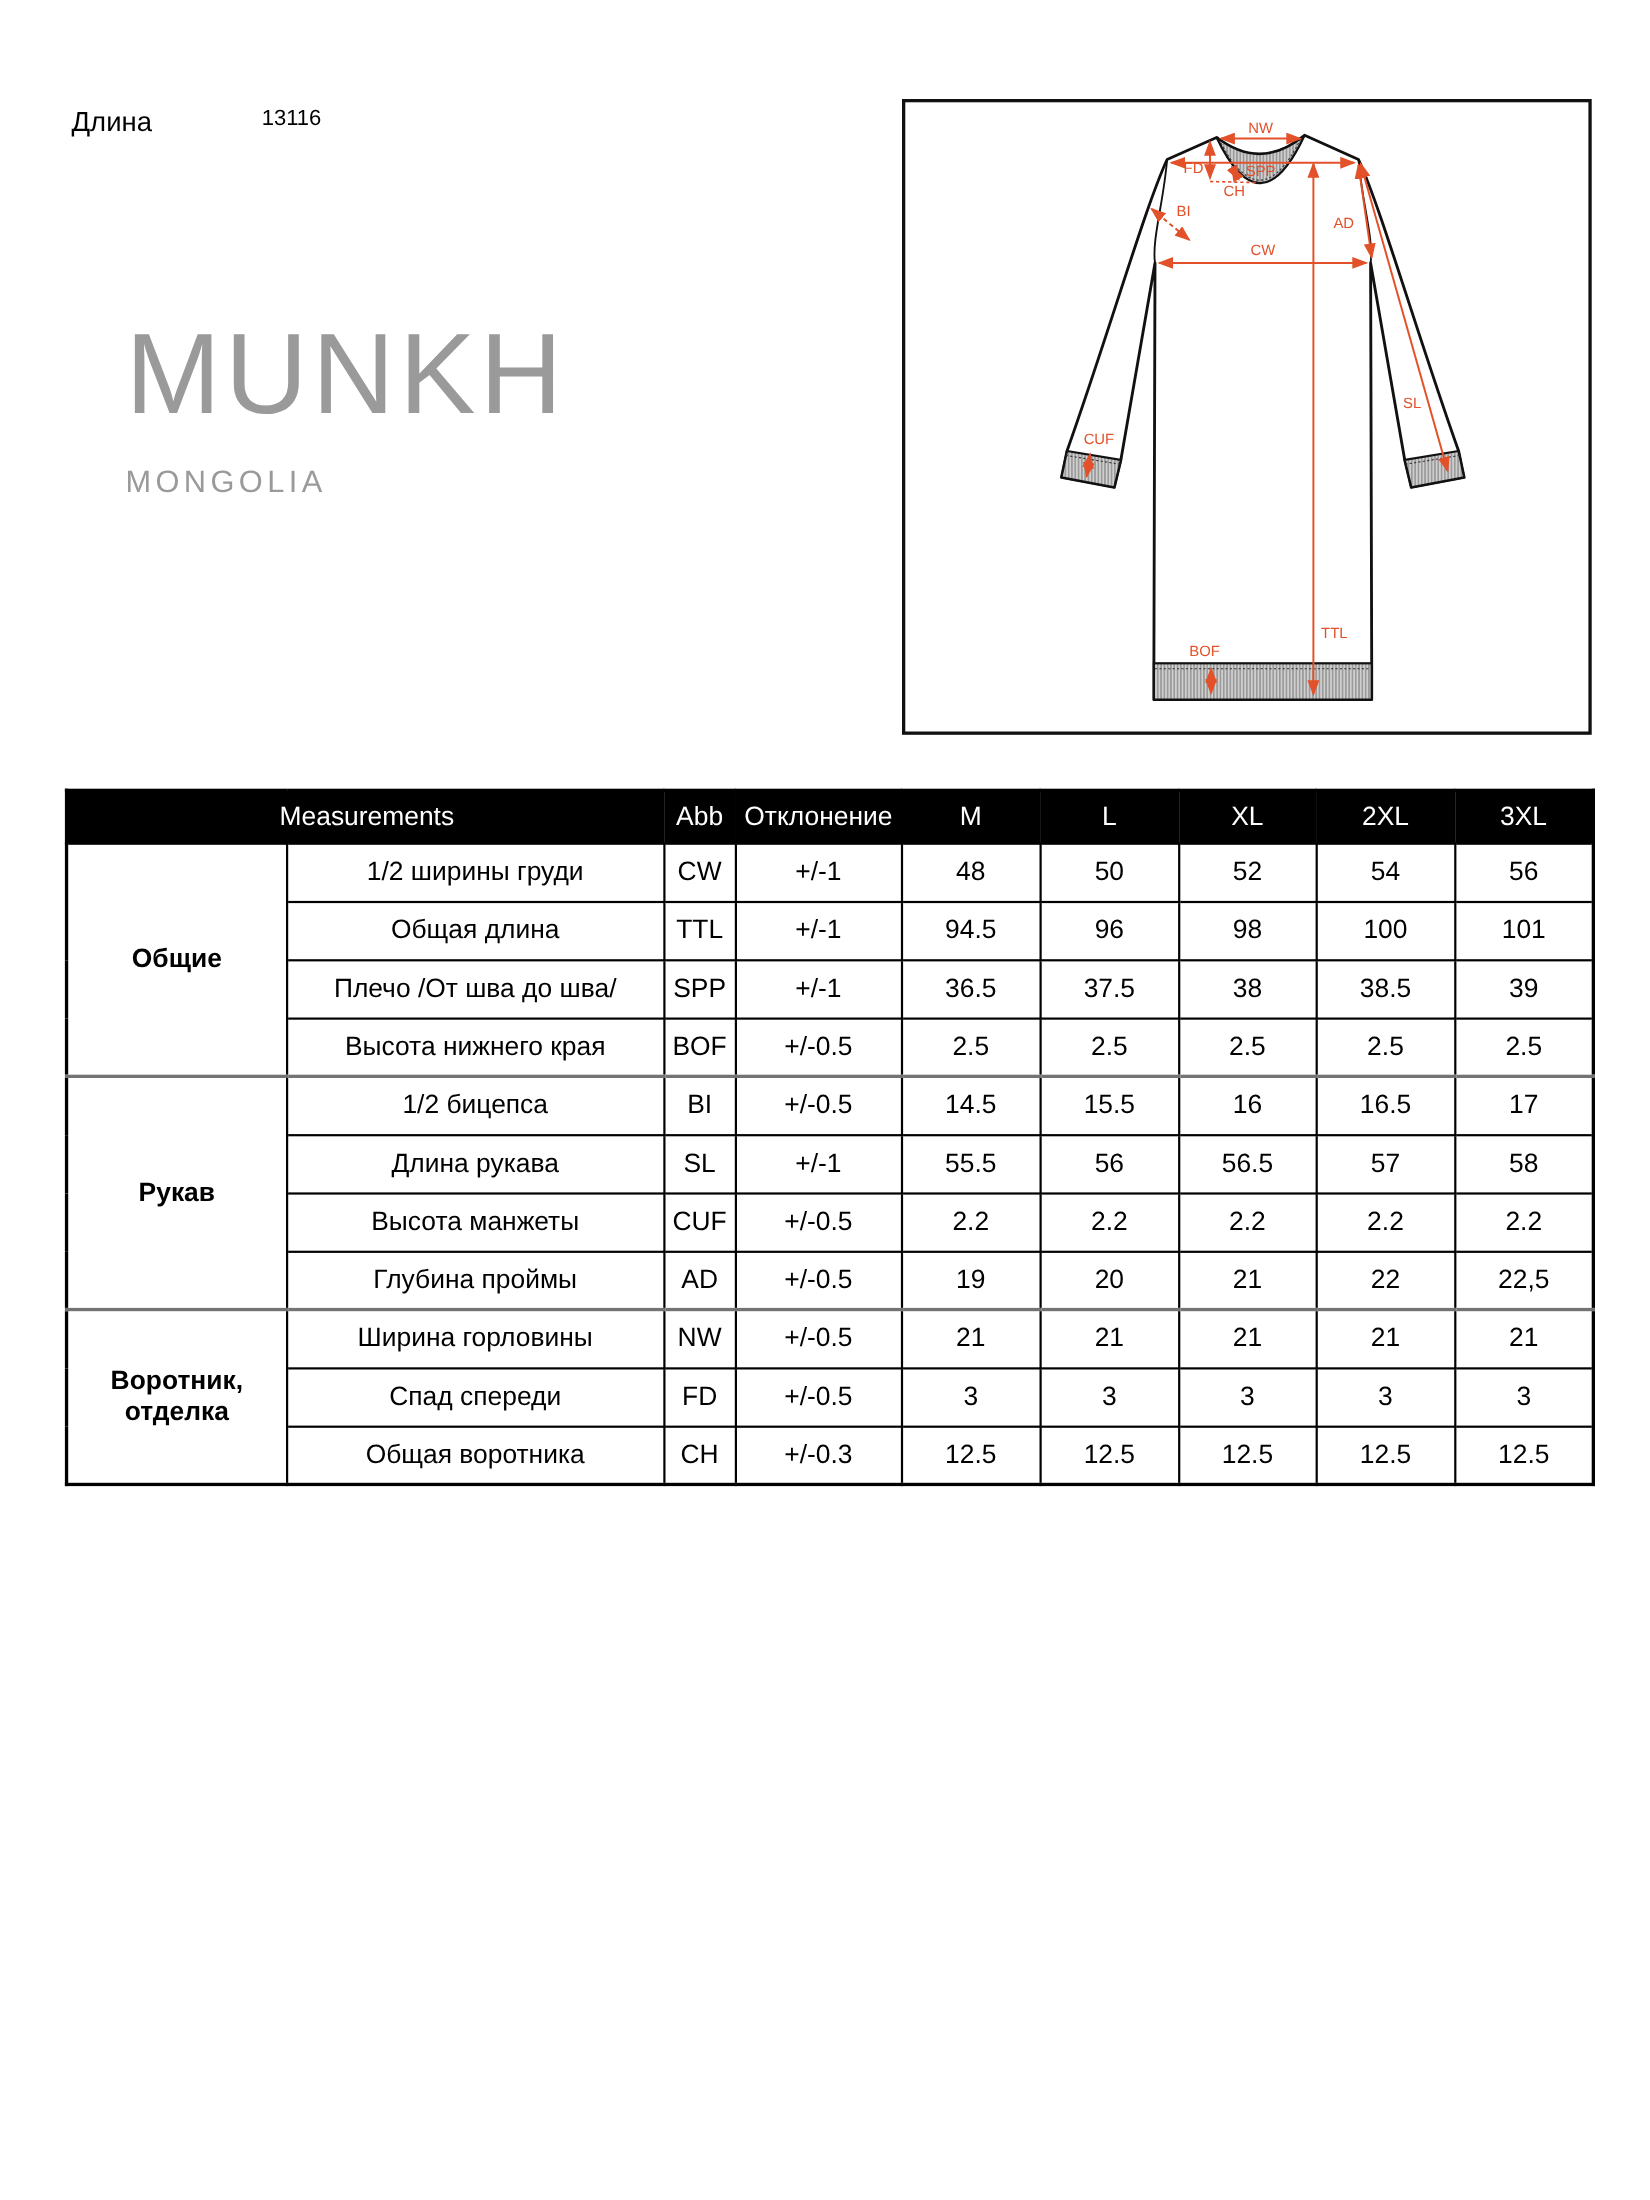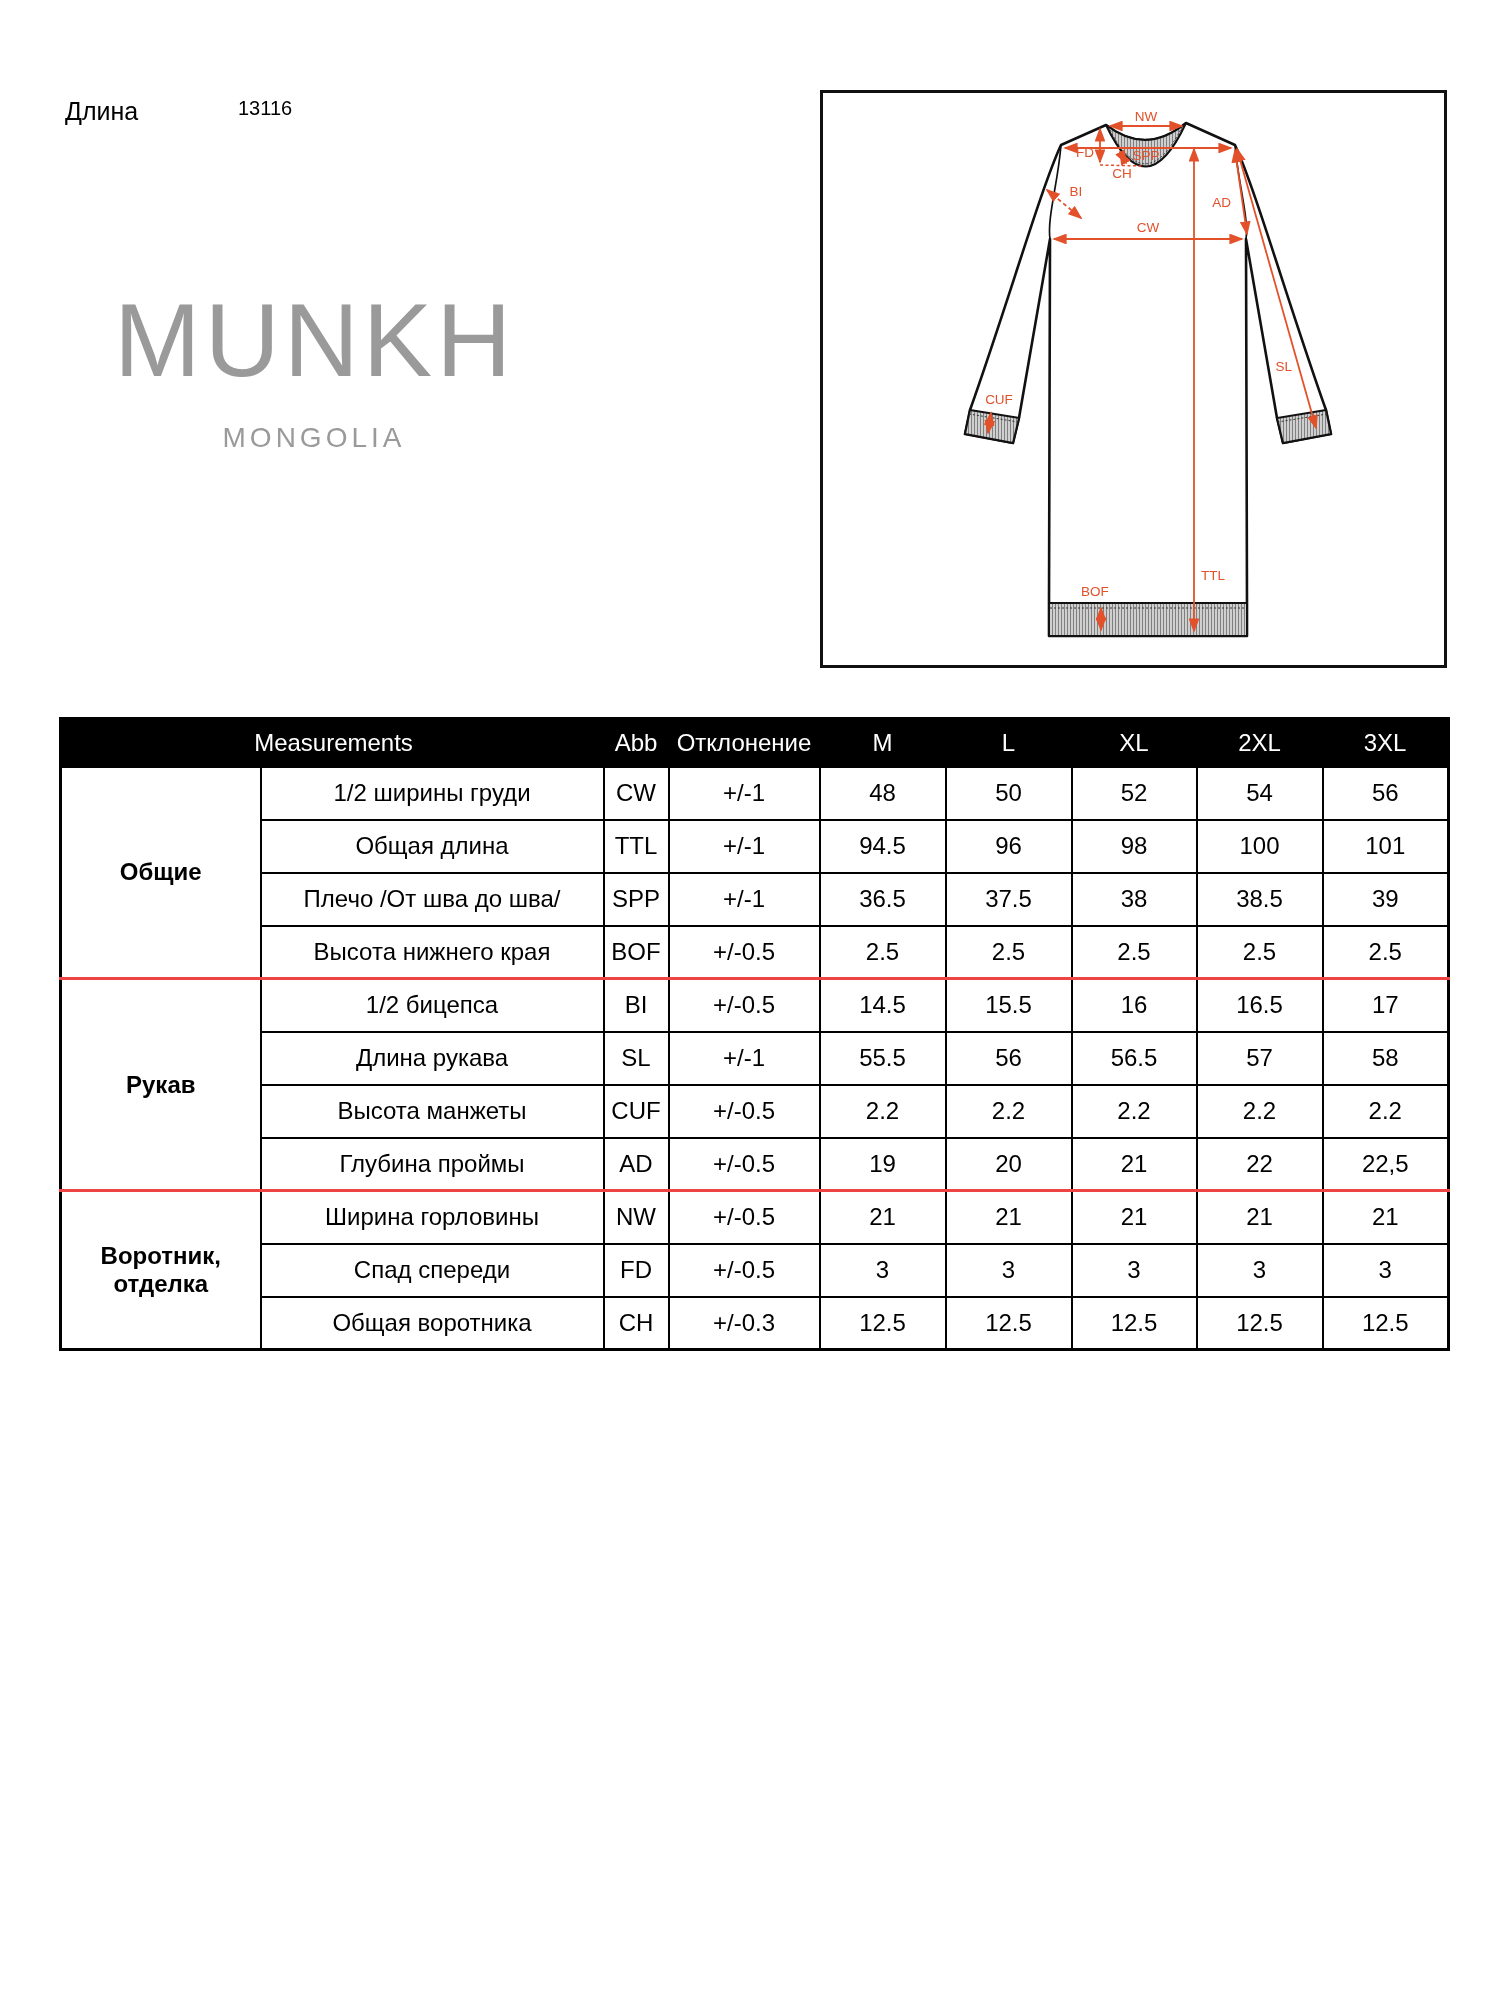--- a/index.html
+++ b/index.html
@@ -4,21 +4,21 @@
 <style>
   * { margin:0; padding:0; box-sizing:border-box; }
   html,body { background:#fff; }
   body {
     width:1500px; height:2000px; position:relative;
     font-family:"Liberation Sans", sans-serif; color:#000;
   }
   .model-line { position:absolute; top:97px; left:65px; font-size:25px; }
   .model-number { position:absolute; top:97px; left:238px; font-size:20px; }
 
-  .logo { position:absolute; left:114px; top:288px; width:400px; text-align:center; color:#9a9a9a; }
+  .logo { position:absolute; left:114px; top:288px; width:400px; text-align:left; color:#9a9a9a; }
   .logo-brand { font-size:104px; letter-spacing:4px; line-height:1; font-weight:400; }
   .logo-sub { margin-top:30px; font-size:28px; letter-spacing:4px; }
 
   .diagram-box {
     position:absolute; left:820px; top:90px; width:627px; height:578px;
     border:3px solid #111; background:#fff;
   }
   .diagram-box svg { display:block; }
   .ann-text { font-size:13.5px; fill:#e2512a; font-family:"Liberation Sans",sans-serif; }
 
@@ -30,21 +30,21 @@
   table.meas { border:3px solid #000; }
   table.meas td { border:2px solid #000; height:53px; padding:0 6px; background:#fff; }
   table.meas th {
     background:#000; color:#fff; font-weight:normal; height:48px;
     border:1px solid #000; text-align:center;
   }
   th.h-meas { text-align:left; padding-left:2px; }
   td.c-group { text-align:center;font-weight:bold; }
   td.c-name  { text-align:center; padding-left:8px; }
   td.c-abb, td.c-dev, td.c-val { text-align:center; }
-  tr.group-start td { border-top:3px solid #ef4444;margin-left:36px; }
+  tr.group-start td { border-top:3px solid #737373;margin-left:36px; }
 </style>
 </head>
 <body>
 
 <div class="model-line">Длина</div>
 <div class="model-number">13116</div>
 
 <div class="logo">
   <div class="logo-brand">MUNKH</div>
   <div class="logo-sub">MONGOLIA</div>

